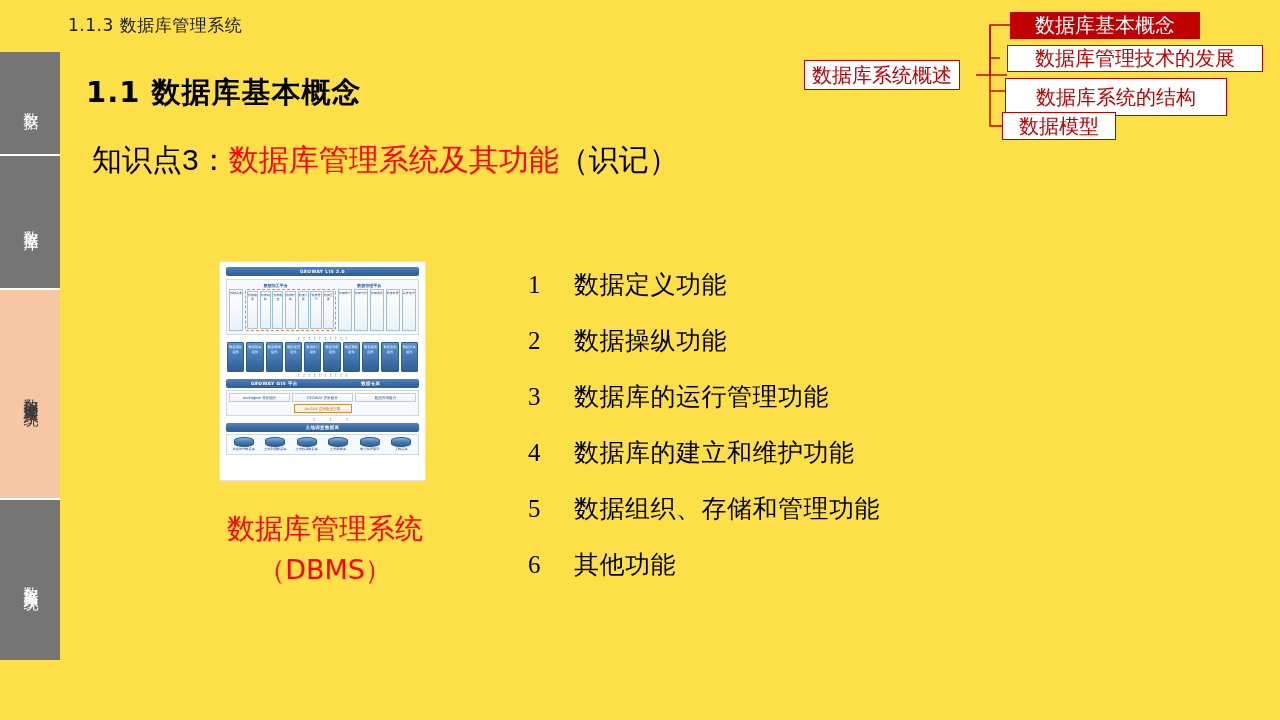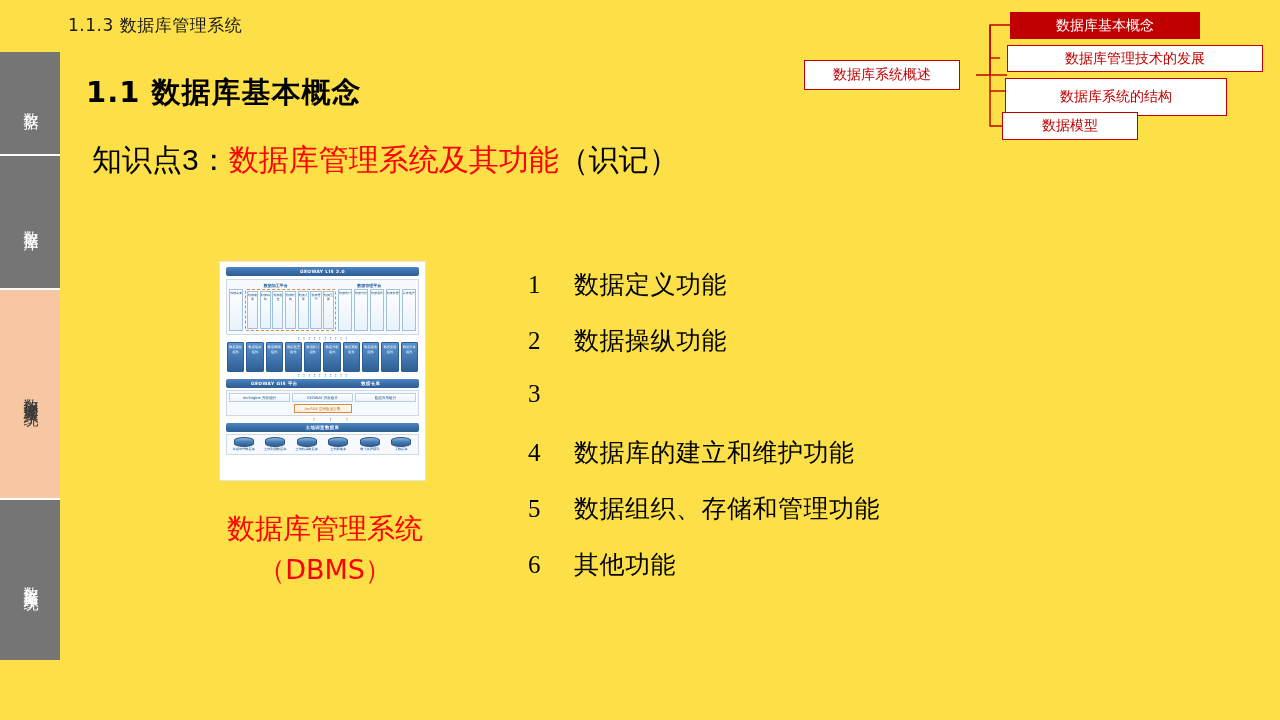--- a/index.html
+++ b/index.html
@@ -107,38 +107,38 @@
     top: 4px;
     width: 478px;
     height: 150px;
   }
   .mm-box {
     position: absolute;
     border: 1.5px solid #C00000;
     background: #ffffff;
     color: #C00000;
     font-family: Liberation Serif, serif;
-    font-size: 14px;
+    font-size: 20px;
     white-space: nowrap;
     display: flex;
     align-items: center;
     justify-content: center;
     box-sizing: border-box;
     padding: 0 6px;
   }
   .mm-box.filled {
     background: #C00000;
     color: #ffffff;
     border-color: #C00000;
   }
   #mm-root  { left: 4px;   top: 56px;  width: 156px; height: 30px; }
   #mm-c0    { left: 210px; top: 8px;   width: 190px; height: 27px; }
   #mm-c1    { left: 207px; top: 41px;  width: 256px; height: 27px; }
   #mm-c2    { left: 205px; top: 74px;  width: 222px; height: 38px; }
-  #mm-c3    { left: 202px; top: 108px; width: 136px; height: 28px; }
+  #mm-c3    { left: 202px; top: 108px; width: 114px; height: 28px; }
   #mm-lines {
     position: absolute;
     left: 0; top: 0;
     width: 478px; height: 150px;
     pointer-events: none;
   }
 
   
   #func-list {
     position: absolute;
@@ -429,20 +429,21 @@
     <div class="func-row">
       <span class="func-num">1</span>
       <span class="func-text">数据定义功能</span>
     </div>
     <div class="func-row">
       <span class="func-num">2</span>
       <span class="func-text">数据操纵功能</span>
     </div>
     <div class="func-row">
       <span class="func-num">3</span>
+      <span class="func-text">数据库的运行管理功能</span>
     </div>
     <div class="func-row">
       <span class="func-num">4</span>
       <span class="func-text">数据库的建立和维护功能</span>
     </div>
     <div class="func-row">
       <span class="func-num">5</span>
       <span class="func-text">数据组织、存储和管理功能</span>
     </div>
     <div class="func-row">

